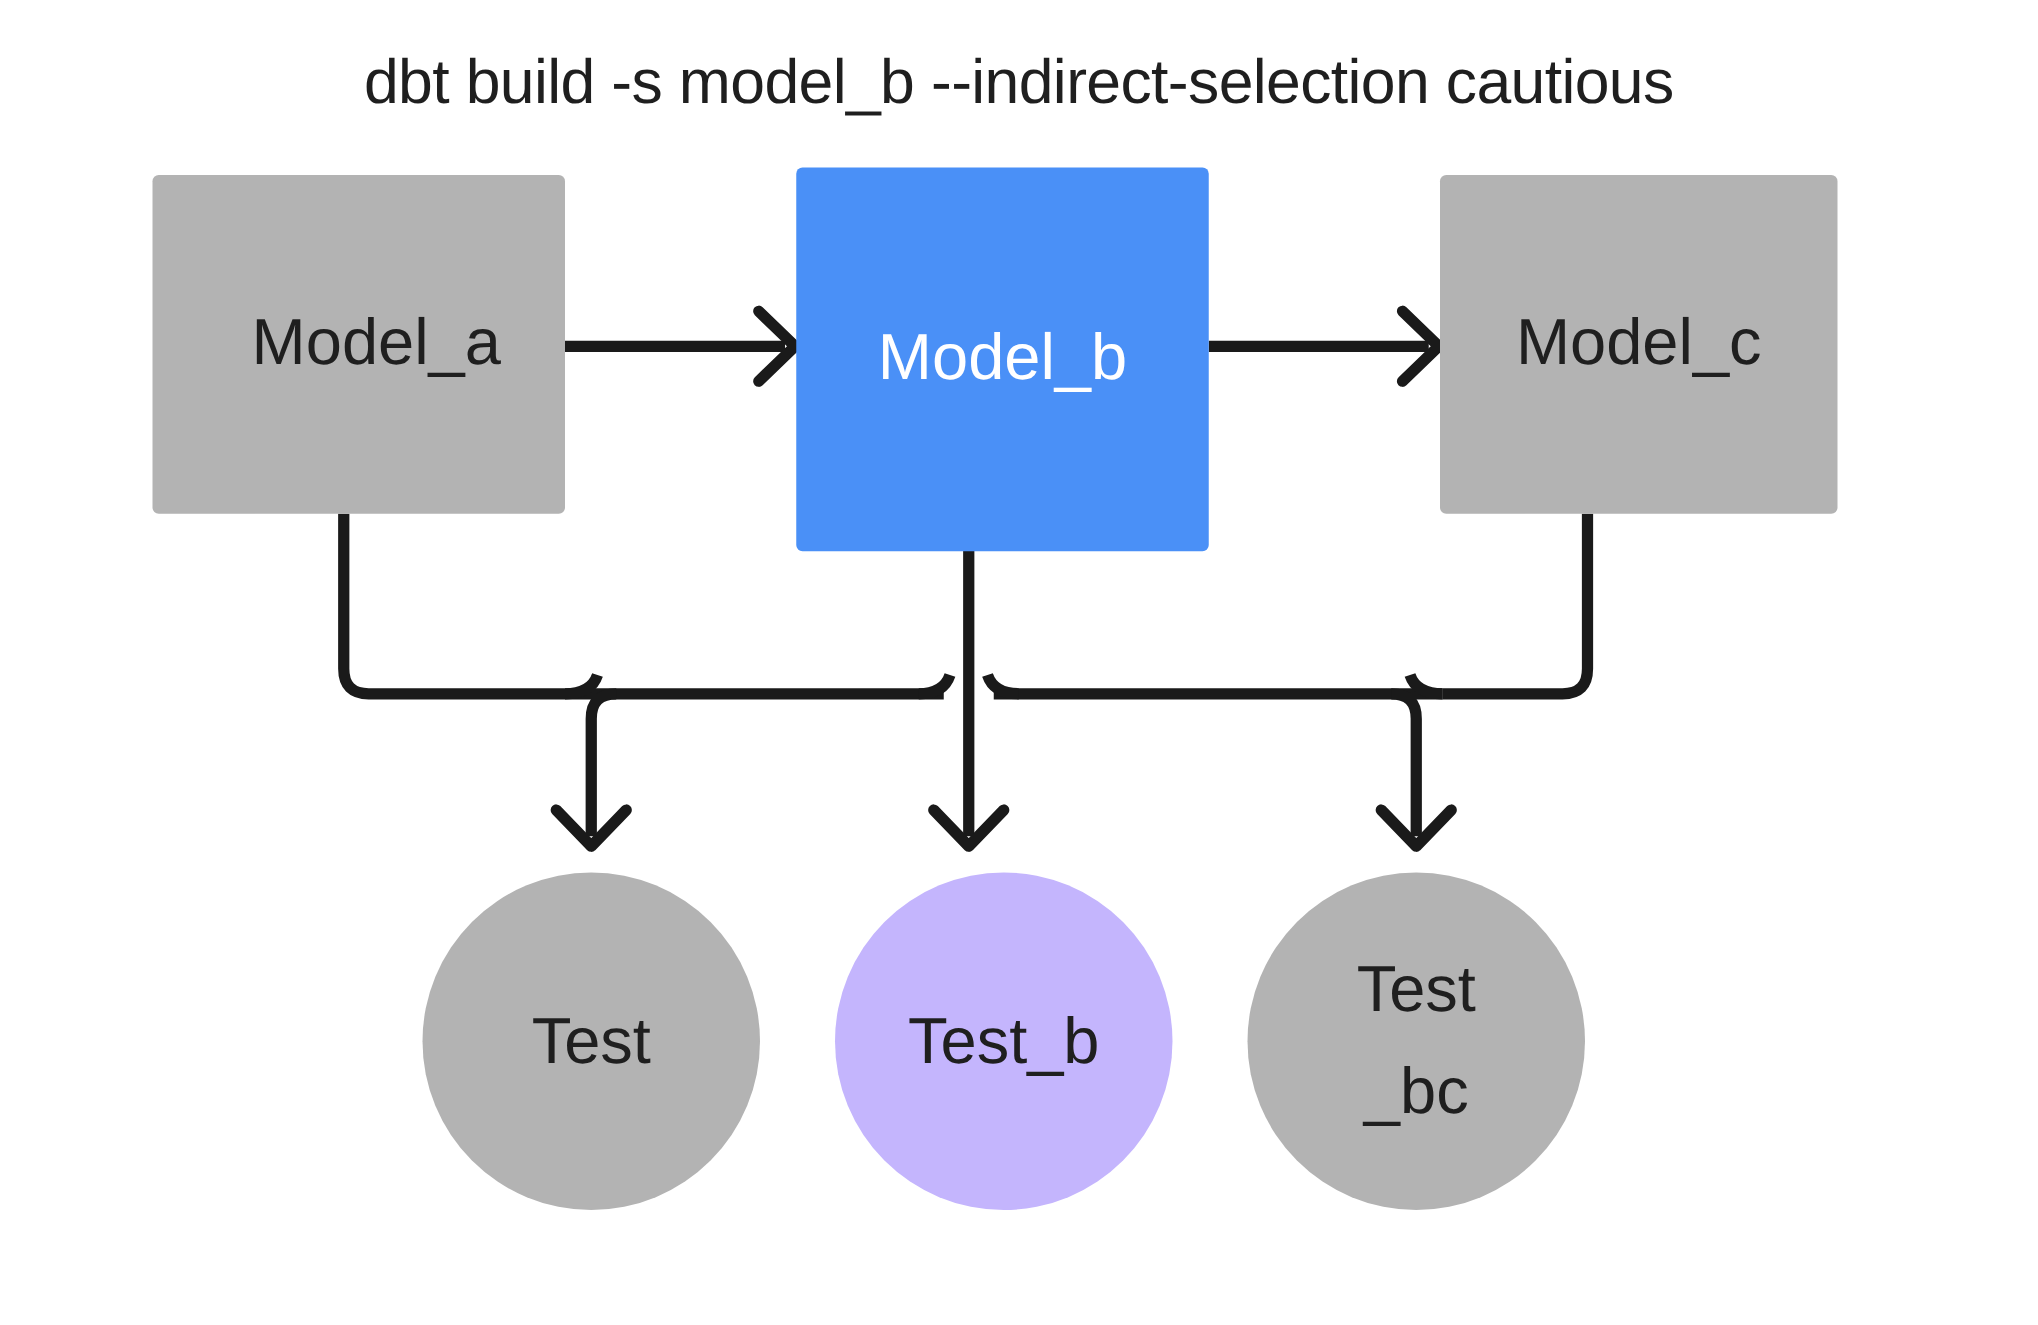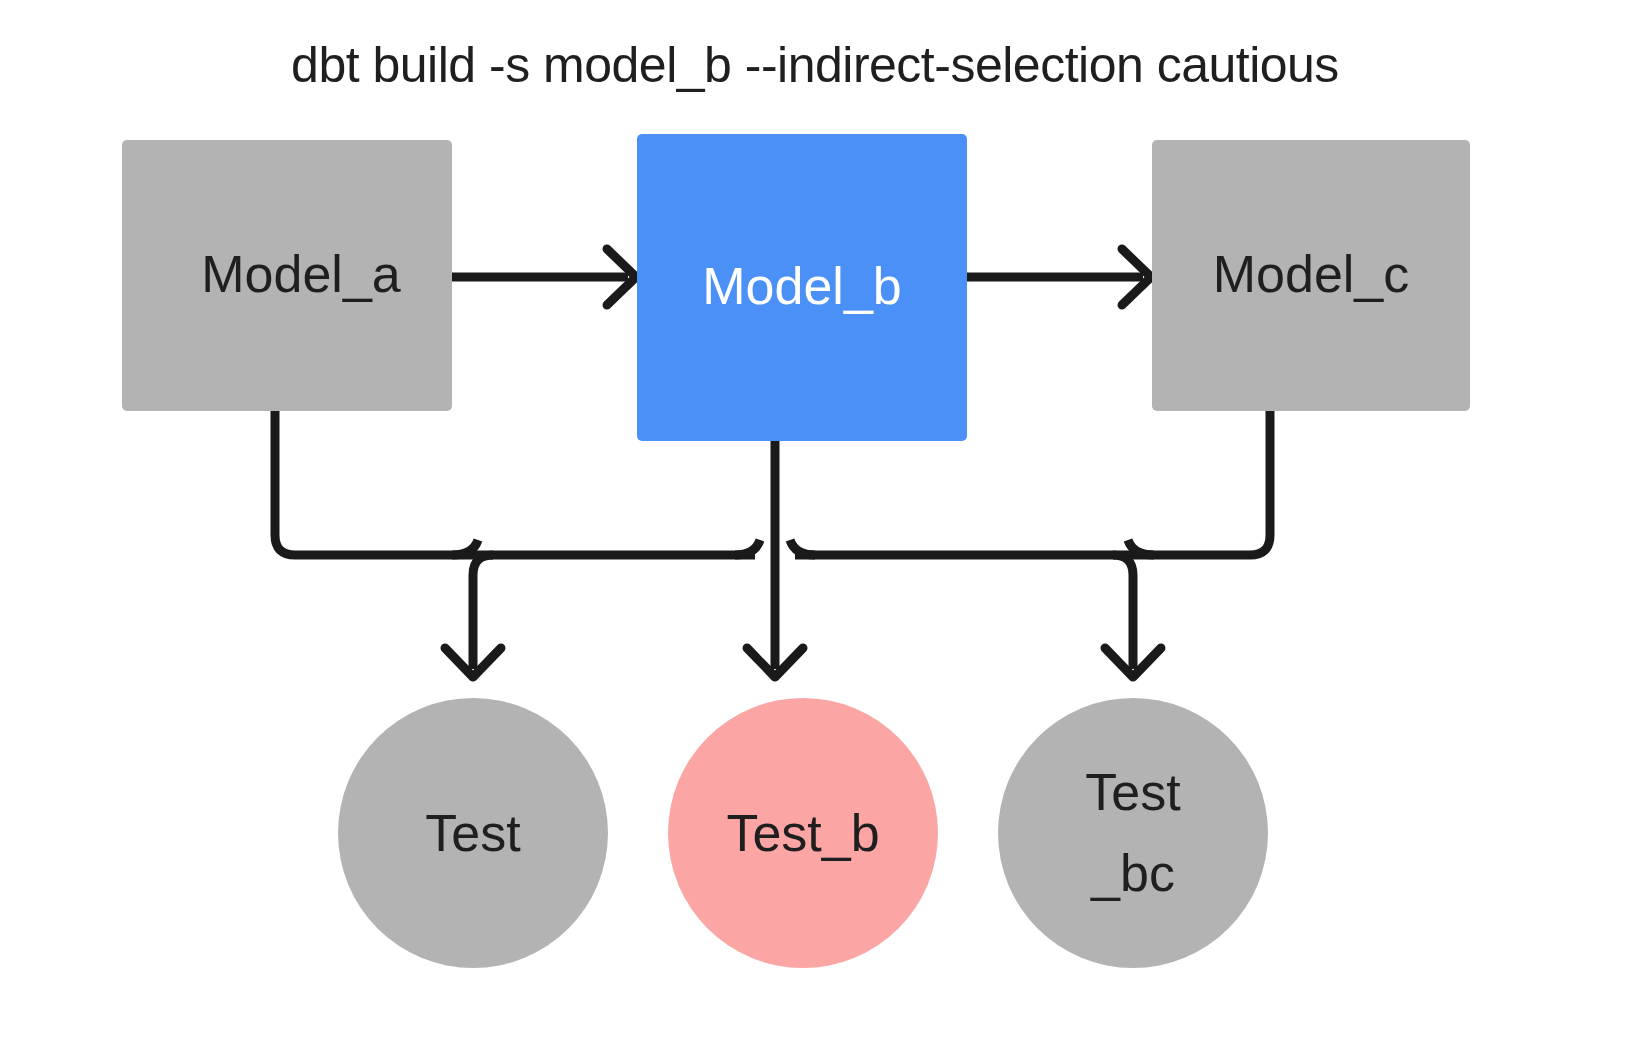--- a/index.html
+++ b/index.html
@@ -116,21 +116,21 @@
   </div>
 
   <div class="node-box" style="left:1152px; top:140px; width:318px; height:271px; background:#b3b3b3; color:#1f1f1f;">
     <span class="lbl">Model_c</span>
   </div>
 
   <div class="node-circle" style="left:338px; top:698px; width:270px; height:270px; background:#b3b3b3; color:#1f1f1f;">
     <span class="ln">Test</span>
   </div>
 
-  <div class="node-circle" style="left:668px; top:698px; width:270px; height:270px; background:#fca5a5; color:#1f1f1f;">
+  <div class="node-circle" style="left:668px; top:698px; width:270px; height:270px; background:#c4b5fd; color:#1f1f1f;">
     <span class="ln">Test_b</span>
   </div>
 
   <div class="node-circle" style="left:998px; top:698px; width:270px; height:270px; background:#b3b3b3; color:#1f1f1f;">
     <span class="ln">Test</span>
     <span class="ln">_bc</span>
   </div>
 
 </div>
 

